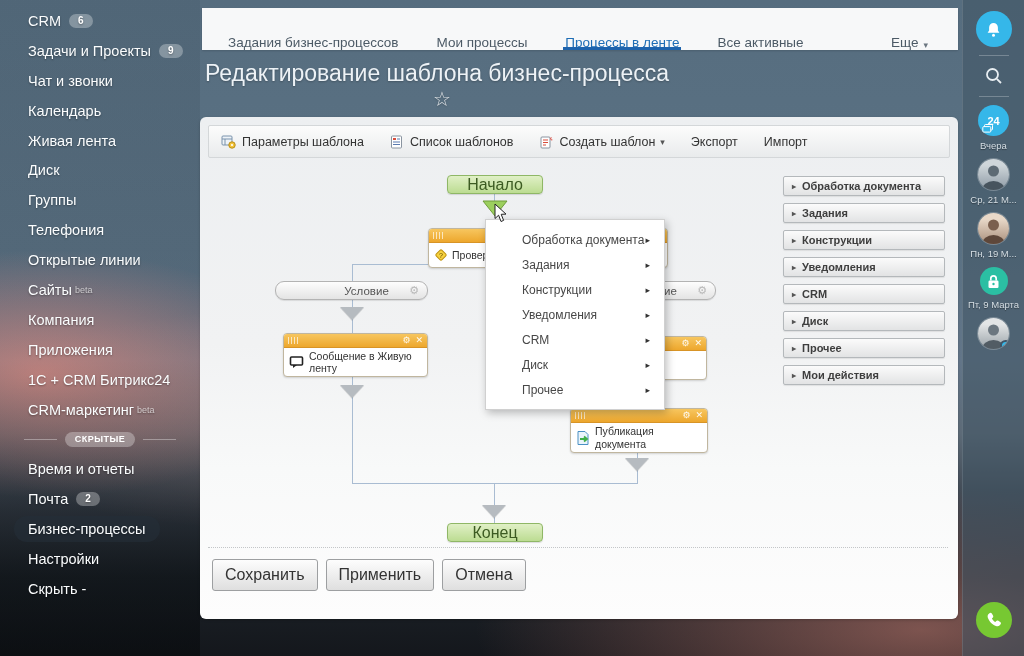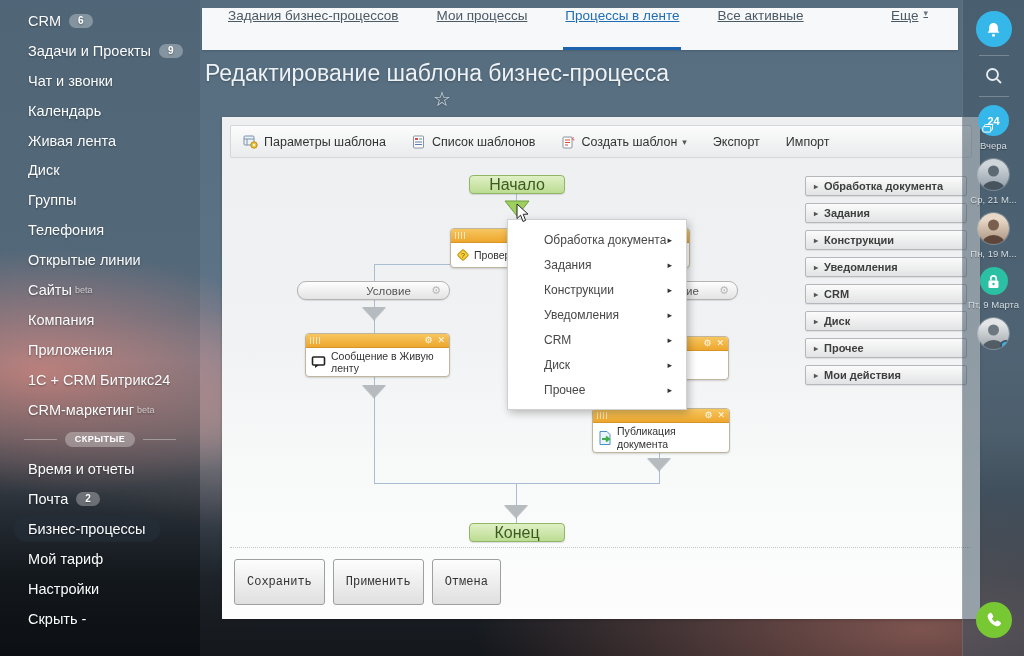--- a/index.html
+++ b/index.html
@@ -23,33 +23,33 @@
     border-radius:9px; padding:2px 9px; line-height:1; }
   .beta { font-size:9px; color:rgba(255,255,255,0.65); vertical-align:super; margin-left:3px; }
   .side-divider { height:29.9px; display:flex; align-items:center; padding:0 24px; }
   .side-divider .line { flex:1; height:1px; background:rgba(255,255,255,0.35); }
   .side-divider .pill { margin:0 8px; background:rgba(255,255,255,0.30); color:#fff; font-size:9px; font-weight:bold;
     letter-spacing:0.5px; border-radius:9px; padding:3px 10px; line-height:1; }
   .side-row.active .lbl-wrap { background:rgba(36,46,56,0.60); border-radius:15px; padding:5px 14px; margin-left:-14px; }
   
   .topnav { position:absolute; left:202px; top:8px; width:756px; height:42px; background:#f7f8f9;
     display:flex; align-items:stretch; box-shadow:0 1px 2px rgba(0,0,0,0.15); }
-  .tab { display:flex; align-items:flex-start; margin-left:14px; padding:0 12px; font-size:13.5px; color:#4c5a66; cursor:pointer; position:relative;text-decoration:underline; }
+  .tab { display:flex; align-items:flex-end; margin-left:14px; padding:0 12px; font-size:13.5px; color:#4c5a66; cursor:pointer; position:relative; }
   .tab.active { color:#1e6db5; }
   .tab.active::after { content:""; position:absolute; left:10px; right:10px; bottom:0; height:3px; background:#1d63ad; }
   .tab.more { margin-left:auto; margin-right:18px; }
   .tab .caret { font-size:9px; margin-left:5px; color:#6b7680; }
   
   .page-title { position:absolute; left:205px; top:60px; color:#edf2f6; font-size:23px; font-weight:400;
     text-shadow:0 1px 2px rgba(0,0,0,0.25); display:flex; align-items:center;flex-direction:column; }
   .page-title .star { font-size:20px; margin-left:10px; color:rgba(255,255,255,0.8); cursor:pointer; }
   
   .main-panel { position:absolute; left:200px; top:117px; width:758px; height:502px;
     background:linear-gradient(180deg,#edeff1 0%, #f1f2f3 45%, #f8f9f9 70%, #fdfdfd 100%);
-    border-radius:0; box-shadow:0 1px 3px rgba(0,0,0,0.2);margin-left:22px; }
+    border-radius:6px; box-shadow:0 1px 3px rgba(0,0,0,0.2); }
   .toolbar { position:absolute; left:8px; top:8px; width:742px; height:33px;
     background:linear-gradient(180deg,#fcfcfc,#e9ebec); border:1px solid #d4d7d9; border-radius:2px;
     display:flex; align-items:center; }
   .tb-btn { display:flex; align-items:center; margin-left:26px; font-size:12.5px; color:#333; cursor:pointer; white-space:nowrap; }
   .tb-btn:first-child { margin-left:12px; }
   .tb-btn svg { margin-right:6px; }
   .tb-btn .caret { font-size:9px; margin-left:5px; color:#555; }
   
   .hline,.vline { position:absolute; background:#a9bcd2; }
   .hline { height:1px; } .vline { width:1px; }
@@ -78,21 +78,21 @@
   .ctx-menu { position:absolute; width:180px; background:#fff; border:1px solid #d0d0d0;
     box-shadow:2px 3px 8px rgba(0,0,0,0.25); padding:7px 0; z-index:6; }
   .ctx-item { height:25px; display:flex; align-items:center; padding:0 14px 0 36px; font-size:12px; color:#474747; cursor:pointer; }
   .ctx-item .txt { flex:1; }
   .ctx-item .arr { font-size:9px; color:#333; }
   .cursor-svg { position:absolute; z-index:8; }
   .dotted { position:absolute; border-top:1px dotted #c3c6c8; }
   
   .footer-btns { position:absolute; left:12px; top:442px; display:flex; gap:8px; }
   .f-btn { background:linear-gradient(180deg,#fdfdfd,#dfdfdf); border:1px solid #9d9fa1; border-radius:3px;
-    font-size:12px; color:#333; padding:15px 12px; cursor:pointer; font-family:Liberation Mono, monospace; }
+    font-size:16px; color:#333; padding:6px 12px; cursor:pointer; font-family:Liberation Sans, sans-serif; }
   
   .acc-panel { position:absolute; left:583px; top:59px; width:162px; display:flex; flex-direction:column; gap:7px; }
   .acc-btn { height:20px; background:linear-gradient(180deg,#fbfbfb,#e2e3e4); border:1px solid #b4b8bb; border-radius:2px;
     display:flex; align-items:center; padding:0 8px; font-size:11px; font-weight:bold; color:#3e3e3e; cursor:pointer;
     box-shadow:0 1px 1px rgba(0,0,0,0.08); white-space:nowrap; }
   .acc-btn .arr { font-size:8px; margin-right:6px; color:#555; }
   
   .rightbar { position:absolute; left:962px; top:0; width:62px; height:656px;
     background:rgba(64,84,99,0.55); border-left:1px solid rgba(255,255,255,0.12);
     display:flex; flex-direction:column; align-items:center; }
@@ -165,23 +165,20 @@
       <span class="lbl">Время и отчеты</span>
     </div>
   <div class="side-row">
       <span class="lbl">Почта</span>
       <span class="side-badge">2</span>
     </div>
   <div class="side-row active">
       <span class="lbl-wrap"><span class="lbl">Бизнес-процессы</span></span>
     </div>
   <div class="side-row">
-      <span class="lbl">Мой тариф</span>
-    </div>
-  <div class="side-row">
       <span class="lbl">Настройки</span>
     </div>
   <div class="side-row">
       <span class="lbl">Скрыть -</span>
     </div>
 </div>
 
 <div class="topnav">
   <div class="tab">
       <span>Задания бизнес-процессов</span>

